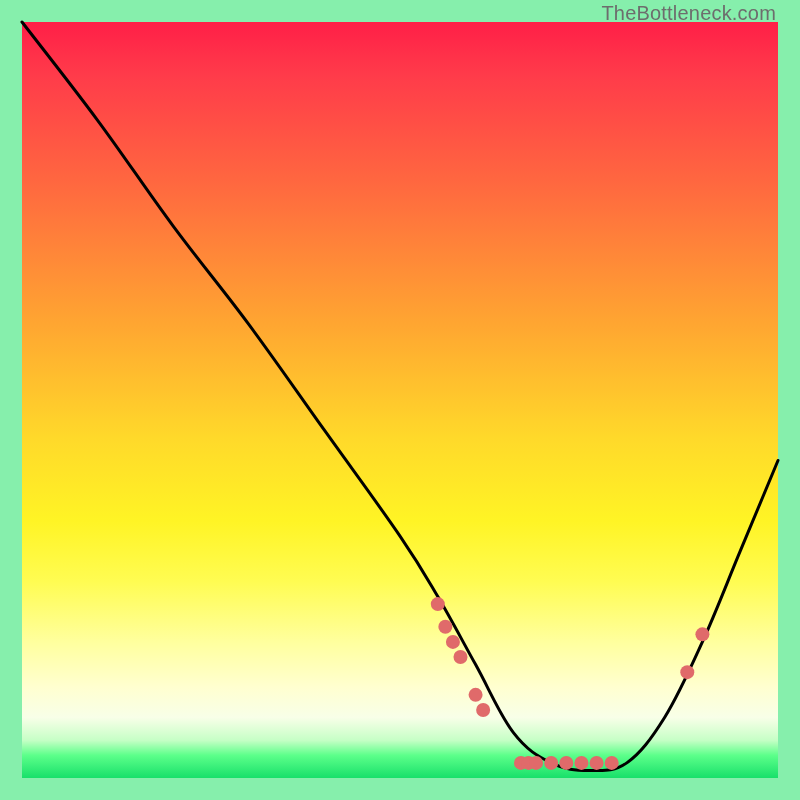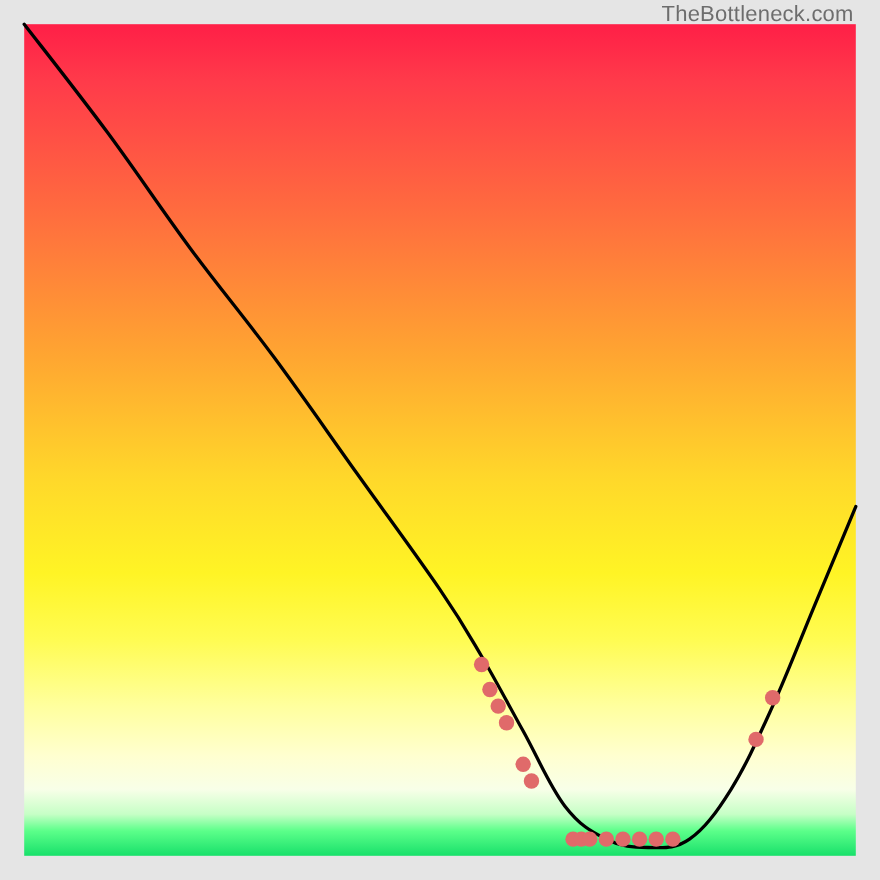--- a/index.html
+++ b/index.html
@@ -7,21 +7,21 @@
     padding: 0;
     width: 800px;
     height: 800px;
     background: #000;
     font-family: Arial, Helvetica, sans-serif;
   }
   .frame {
     position: relative;
     width: 800px;
     height: 800px;
-    background: #e5e5e5;
+    background: #86efac;
   }
   .plot {
     position: absolute;
     left: 22px;
     top: 22px;
     width: 756px;
     height: 756px;
     
     background: linear-gradient(to bottom,
       #ff1f47 0%,

